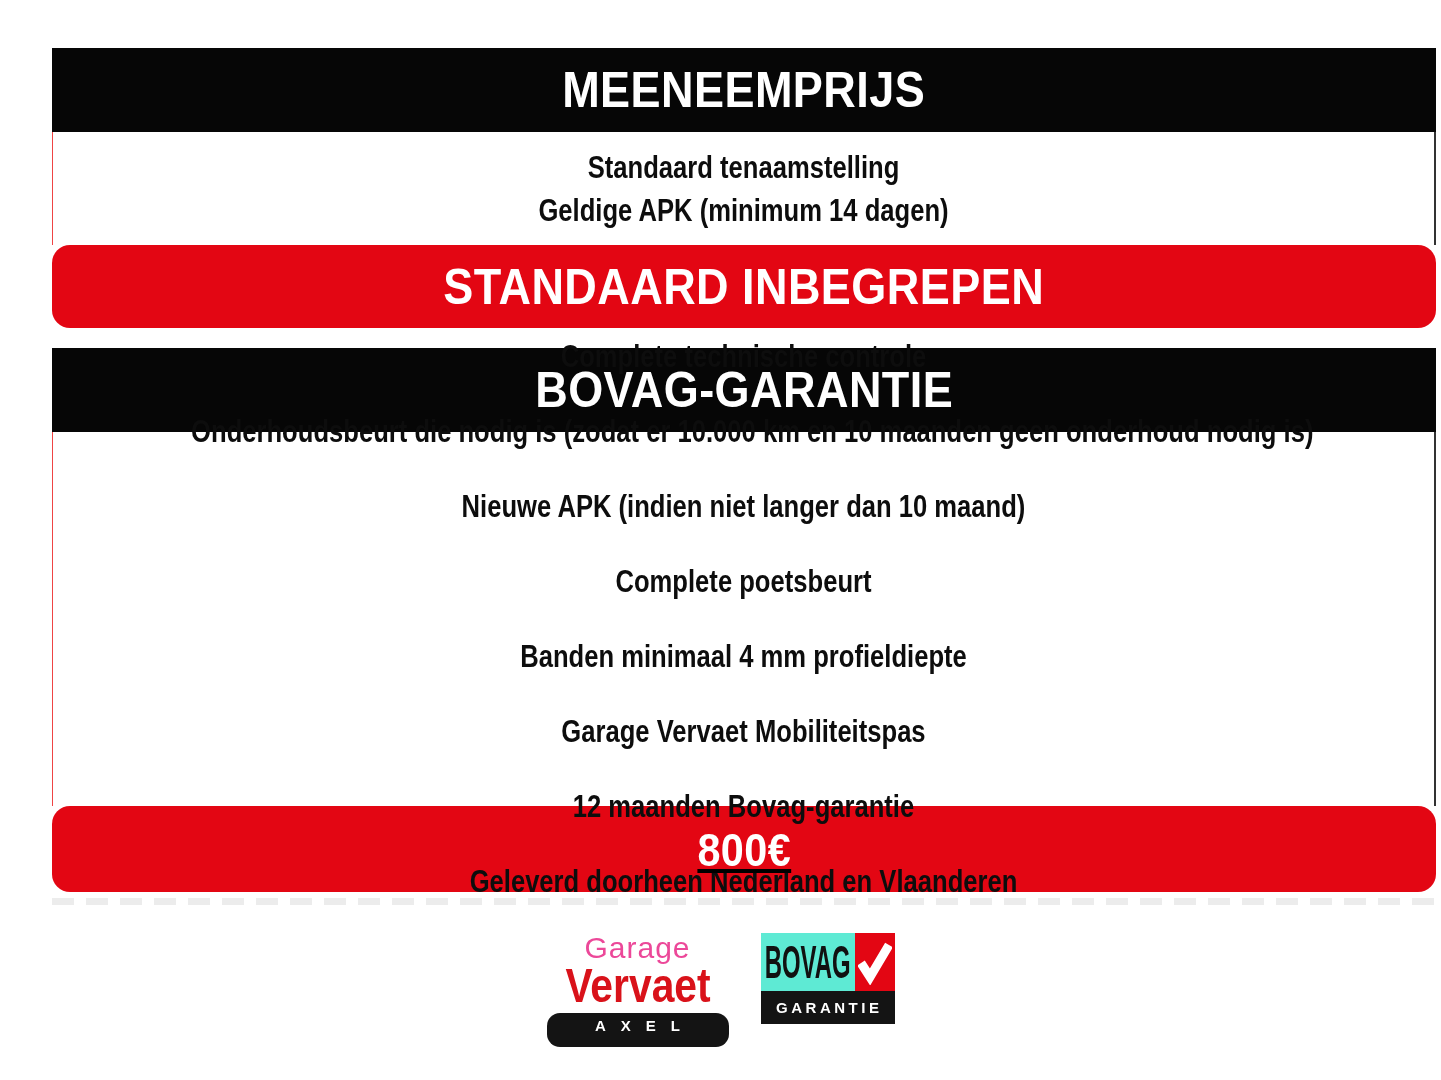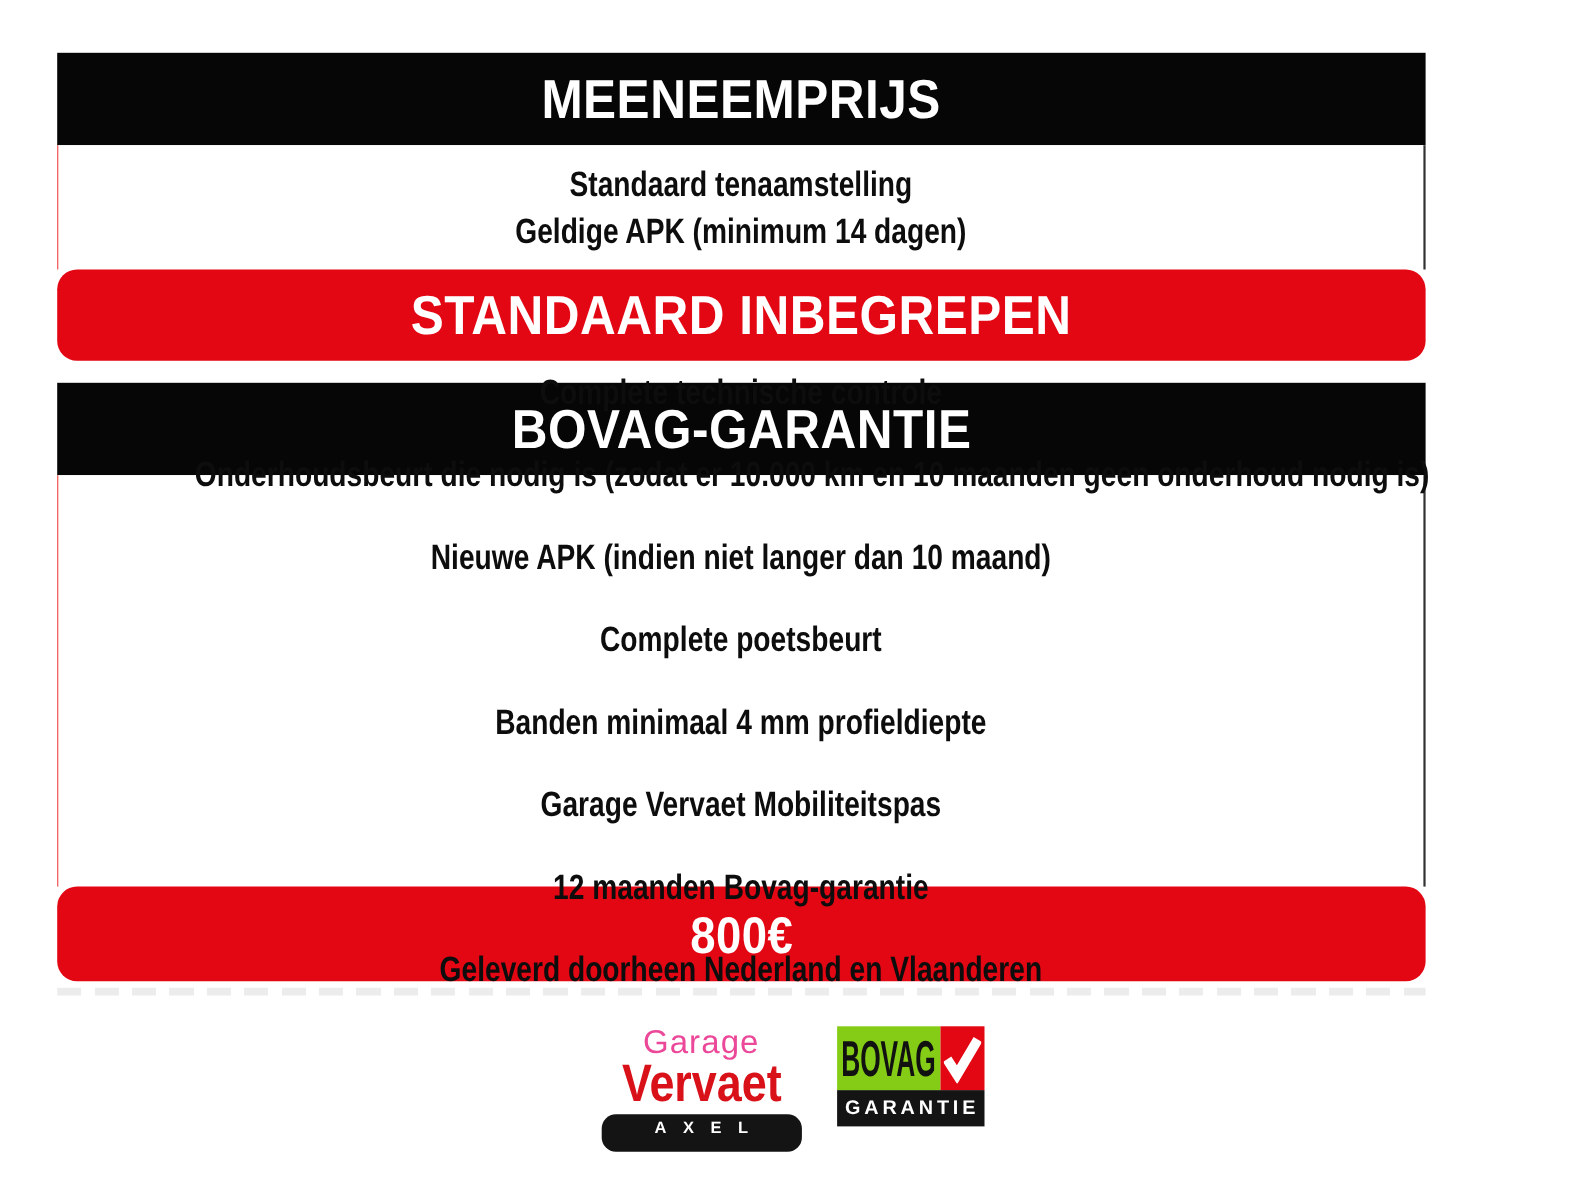--- a/index.html
+++ b/index.html
@@ -6,29 +6,29 @@
   html,body{margin:0;padding:0;background:#ffffff;}
   .canvas{
     position:relative;
     width:1441px;height:1080px;
     background:#ffffff;
     font-family:"Liberation Sans", sans-serif;
     overflow:hidden;
   }
   .stack{
     position:absolute;
-    left:52px; top:48px; width:1244px;
+    left:52px; top:48px; width:1384px;
   }
   .banner{
     display:flex;align-items:center;justify-content:center;
     width:100%;
   }
   .banner.black{background:#060606;height:84px;}
   .banner.red{background:#e30613;height:83px;border-radius:18px;}
-  .banner.red.price{height:86px;}
+  .banner.red.price{height:86px;text-decoration:underline;}
   .banner-title{
     color:#ffffff;
     font-weight:bold;
     font-size:50px;
     white-space:nowrap;
     transform:scaleX(0.9);
     transform-origin:center;
     letter-spacing:0.5px;
     line-height:1;
   }
@@ -78,35 +78,35 @@
   .axel-pill{
     margin-top:5px;
     height:34px;border-radius:13px;background:#141414;
     color:#ffffff;font-size:15px;font-weight:bold;
     letter-spacing:15px;padding-left:15px;
     line-height:25px;text-align:center;
   }
   .bovag-logo{width:134px;}
   .bovag-top{display:flex;height:58px;}
   .bovag-yellow{
-    flex:1;background:#84cc16;
+    flex:1;background:#5eead4;
     display:flex;align-items:center;justify-content:center;overflow:hidden;text-align:right;
   }
   .bovag-brand{
     color:#111111;font-weight:bold;font-size:46px;line-height:1;
     transform:scaleX(0.52);transform-origin:center;white-space:nowrap;
   }
   .bovag-red{
     width:40px;background:#e30613;
     display:flex;align-items:center;justify-content:center;
   }
   .bovag-band{
     height:33px;background:#141414;
     display:flex;align-items:center;justify-content:center;
-    color:#ffffff;font-weight:bold;font-size:18px;
+    color:#ffffff;font-weight:bold;font-size:15px;
     letter-spacing:3.5px;padding-left:3.5px;
   }
 </style>
 </head>
 <body>
 
 <div class="canvas">
 
   <div class="stack">
 

